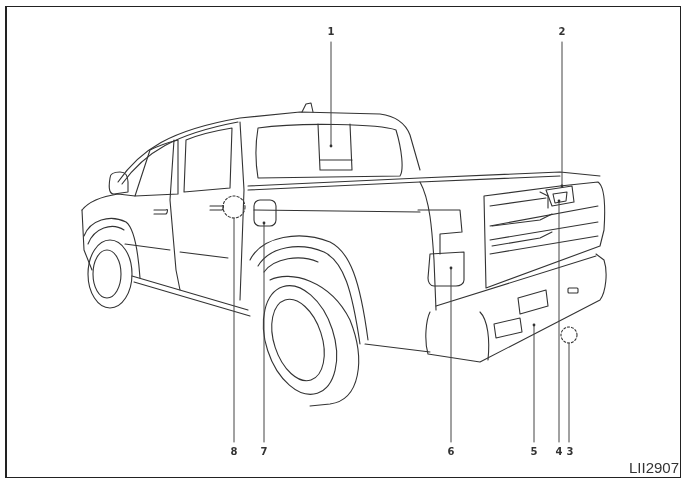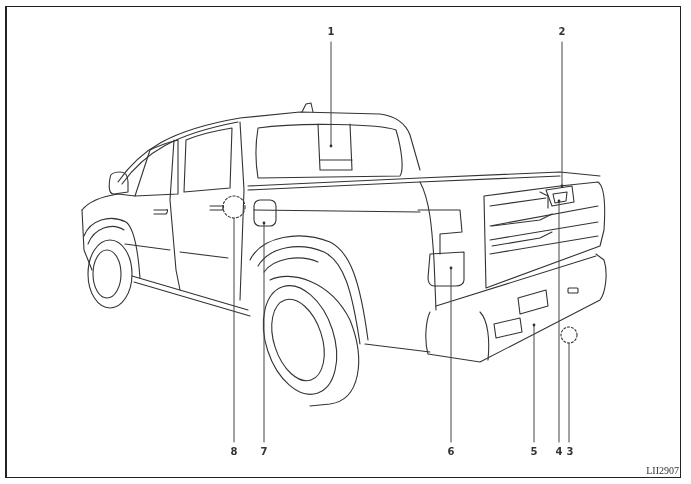--- a/index.html
+++ b/index.html
@@ -4,22 +4,22 @@
   <style>
     html, body { margin: 0; padding: 0; background: #ffffff; }
     body { width: 691px; height: 484px; position: relative; overflow: hidden;
            font-family: "DejaVu Sans", sans-serif; }
     .frame { position: absolute; left: 5px; top: 6px; width: 676px; height: 472px;
              border-left: 2px solid #222; border-top: 1px solid #222;
              border-right: 1px solid #222; border-bottom: 1px solid #222; box-sizing: border-box; }
     svg.art { position: absolute; left: 0; top: 0; }
     .callout { position: absolute; font-size: 10px; color: #333; font-weight: 600;
                transform: translateX(-50%); line-height: 10px; }
-    .caption { position: absolute; right: 12px; bottom: 8px; font-size: 10px; color: #333;
-               font-family: Liberation Serif, serif; }
+    .caption { position: absolute; right: 12px; bottom: 8px; font-size: 15px; color: #333;
+               font-family: Liberation Sans, sans-serif; }
   </style>
 </head>
 <body>
 
 <div class="frame"></div>
 
 <svg class="art" width="691" height="484" viewBox="0 0 691 484" fill="none" stroke="#333" stroke-width="1.1" stroke-linejoin="round" stroke-linecap="round">
 
   <g>
 

